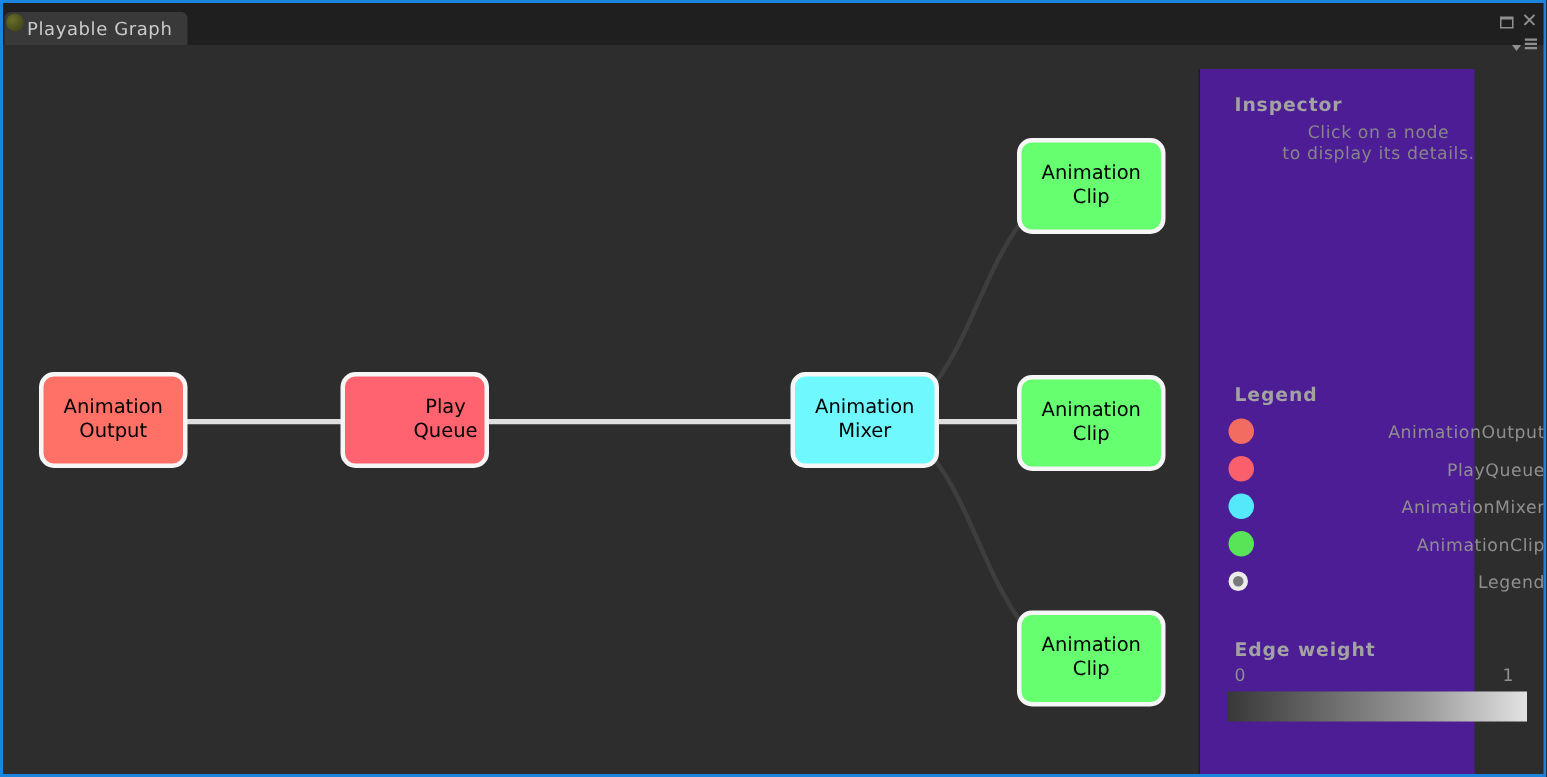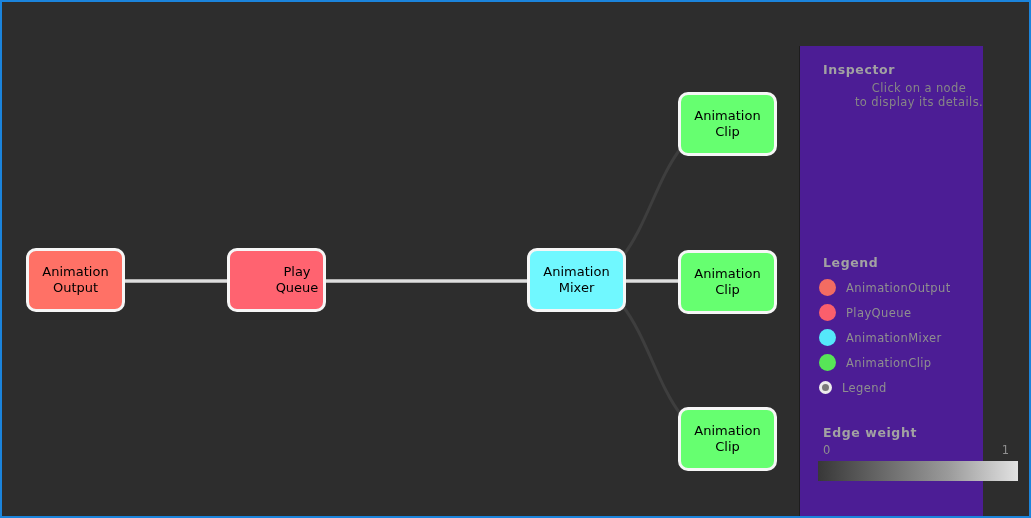--- a/index.html
+++ b/index.html
@@ -63,34 +63,44 @@
 
   
   .panel { position:absolute; left:797px; top:44px; width:184px; height:470px; background:#4c1d95; border-left:1px solid #1d1d1d; }
   .panel h3 { position:absolute; left:23px; color:#a2a2a2; font-size:12.5px; font-weight:bold; letter-spacing:.6px; }
   .h-inspector { top:16px; }
   .h-legend { top:209px; }
   .h-edgeweight { top:379px;text-align:center; }
   .hint { position:absolute; left:0; top:35px; width:238px; text-align:center; color:#868686; font-size:11.5px; line-height:14px; letter-spacing:.4px; }
 
   .legend-rows { position:absolute; left:0; top:229px; width:230px; }
-  .legend-row { height:25px; display:flex; align-items:center; padding-left:19px; }
+  .legend-row { height:25px; display:flex; align-items:center; padding-left:19px;justify-content:space-between; }
   .legend-dot { width:17px; height:17px; border-radius:50%; flex:none; }
   .legend-dot.ring { width:13px; height:13px; border:3px solid #ececec; }
   .legend-row span { color:#8f8f8f; font-size:11.5px; margin-left:10px; letter-spacing:.4px; }
 
   .ew-scale { position:absolute; left:23px; top:397px; width:186px; display:flex; justify-content:space-between; color:#8f8f8f; font-size:11.5px; }
   .ew-bar { position:absolute; left:18px; top:415px; width:200px; height:20px;
     background:linear-gradient(90deg,#383838 0%,#9a9a9a 65%,#e2e2e2 100%); }
 </style>
 </head>
 <body>
 
 <div class="window">
 
+  <div class="tabbar">
+    <span class="win-icon"></span>
+    <div class="tab">Playable Graph</div>
+    <div class="ctrl ctrl-restore"></div>
+    <div class="ctrl ctrl-close">✕</div>
+    <div class="ctrl ctrl-menu">
+      <i class="tri"></i>
+      <span class="bars">≡</span>
+    </div>
+  </div>
 
 
   <div class="graph">
     <svg width="797" height="470" viewBox="0 0 797 470">
       <path class="edge-weak" d="M574,235 C655,235 645,78 724,78"></path>
       <path class="edge-weak" d="M574,235 C655,235 645,393 724,393"></path>
       <path class="edge-strong" d="M73,235 L724,235"></path>
     </svg>
 
     <div class="node node-0" style="background-color: rgb(255, 113, 102);">

